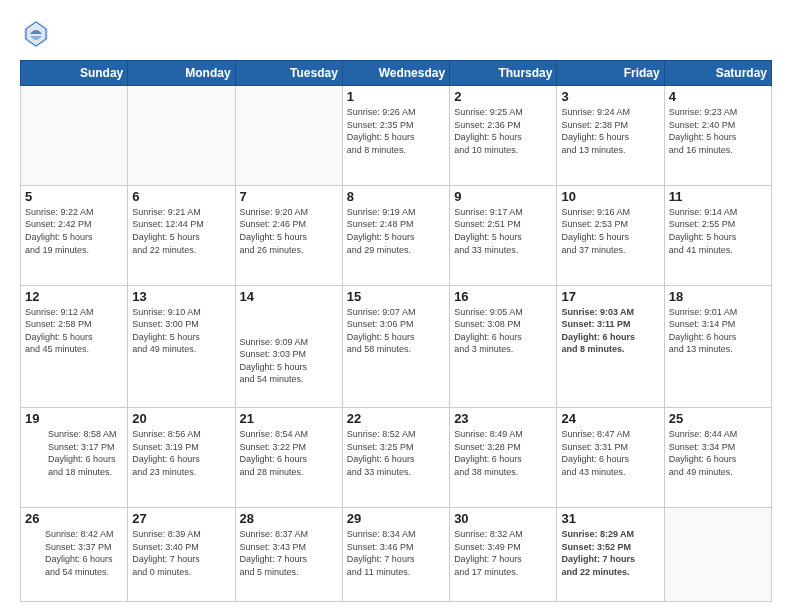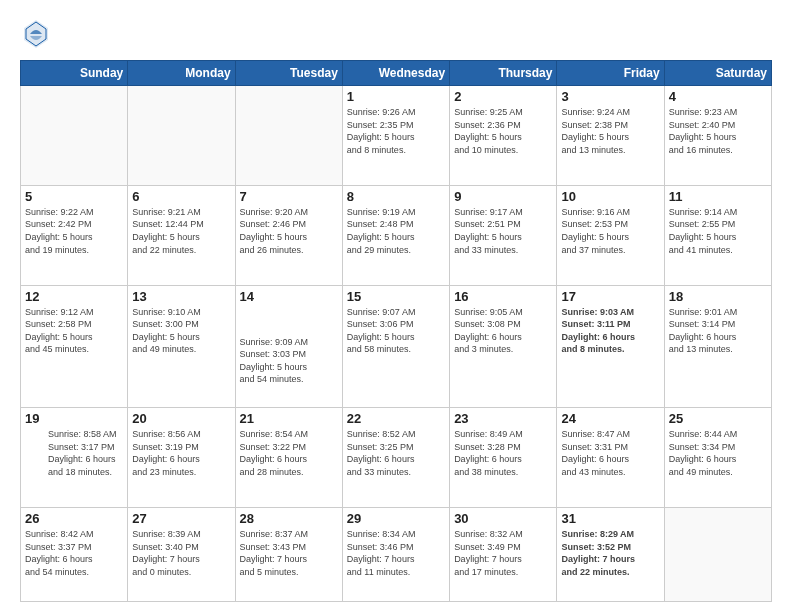--- a/index.html
+++ b/index.html
@@ -316,21 +316,21 @@
             <div class="day-number">25</div>
             <div class="day-info" style="white-space: pre-line;">Sunrise: 8:44 AM
 Sunset: 3:34 PM
 Daylight: 6 hours
 and 49 minutes.</div>
           </td>
         </tr>
         <tr>
           <td>
             <div class="day-number">26</div>
-            <div class="day-info" style="white-space: pre-line;">Sunrise: 8:42 AM
+            <div class="day-info" style="white-space: pre-line; margin-left: 20px;">Sunrise: 8:42 AM
 Sunset: 3:37 PM
 Daylight: 6 hours
 and 54 minutes.</div>
           </td>
           <td>
             <div class="day-number">27</div>
             <div class="day-info" style="white-space: pre-line;">Sunrise: 8:39 AM
 Sunset: 3:40 PM
 Daylight: 7 hours
 and 0 minutes.</div>

